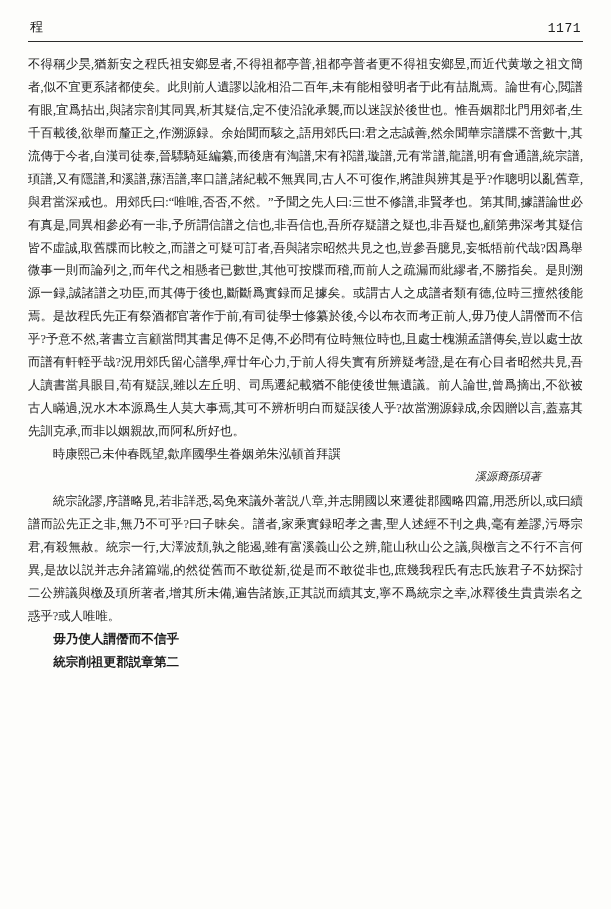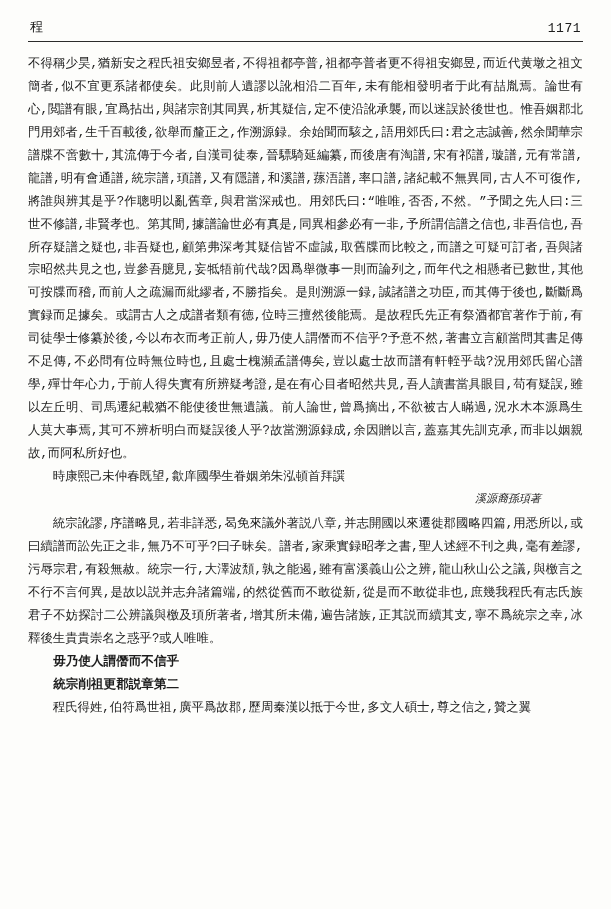--- a/index.html
+++ b/index.html
@@ -30,21 +30,20 @@
   }
   .header .pg-num {
     font-family: Liberation Mono, monospace;
   }
   .body-text {
     margin-top: 11px;
     font-size: 12.4px;
     line-height: 1.85;
     text-align: justify;
     text-justify: inter-ideograph;
-    font-family: Liberation Mono, monospace;
   }
   .body-text p {
     margin: 0;
   }
   p.indent {
     text-indent: 2em;
   }
   .sec-title {
     margin: 13px 0 8px 0;
     text-align: center;
@@ -87,16 +86,15 @@
 
     <p class="author">溪源裔孫頊著</p>
 
     <p class="indent">統宗訛謬,序譜略見,若非詳悉,曷免來議外著説八章,并志開國以來遷徙郡國略四篇,用悉所以,或曰續譜而訟先正之非,無乃不可乎?曰子昧矣。譜者,家乘實録昭孝之書,聖人述經不刊之典,毫有差謬,污辱宗君,有殺無赦。統宗一行,大澤波頽,孰之能遏,雖有富溪義山公之辨,龍山秋山公之議,與檄言之不行不言何異,是故以説并志弁諸篇端,的然從舊而不敢從新,從是而不敢從非也,庶幾我程氏有志氏族君子不妨探討二公辨議與檄及頊所著者,增其所未備,遍告諸族,正其説而續其支,寧不爲統宗之幸,冰釋後生貴貴崇名之惑乎?或人唯唯。</p>
 
     <h2 class="chap-heading">毋乃使人謂僭而不信乎</h2>
 
 
     <h2 class="chap-heading">統宗削祖更郡説章第二</h2>
 
-    <p class="indent">程氏得姓,伯符爲世祖,廣平爲故郡,歷周秦漢以抵于今世,多文人碩士,尊之信之,贊之翼</p>
 
   </div>
 </div>
 
 </body></html>

